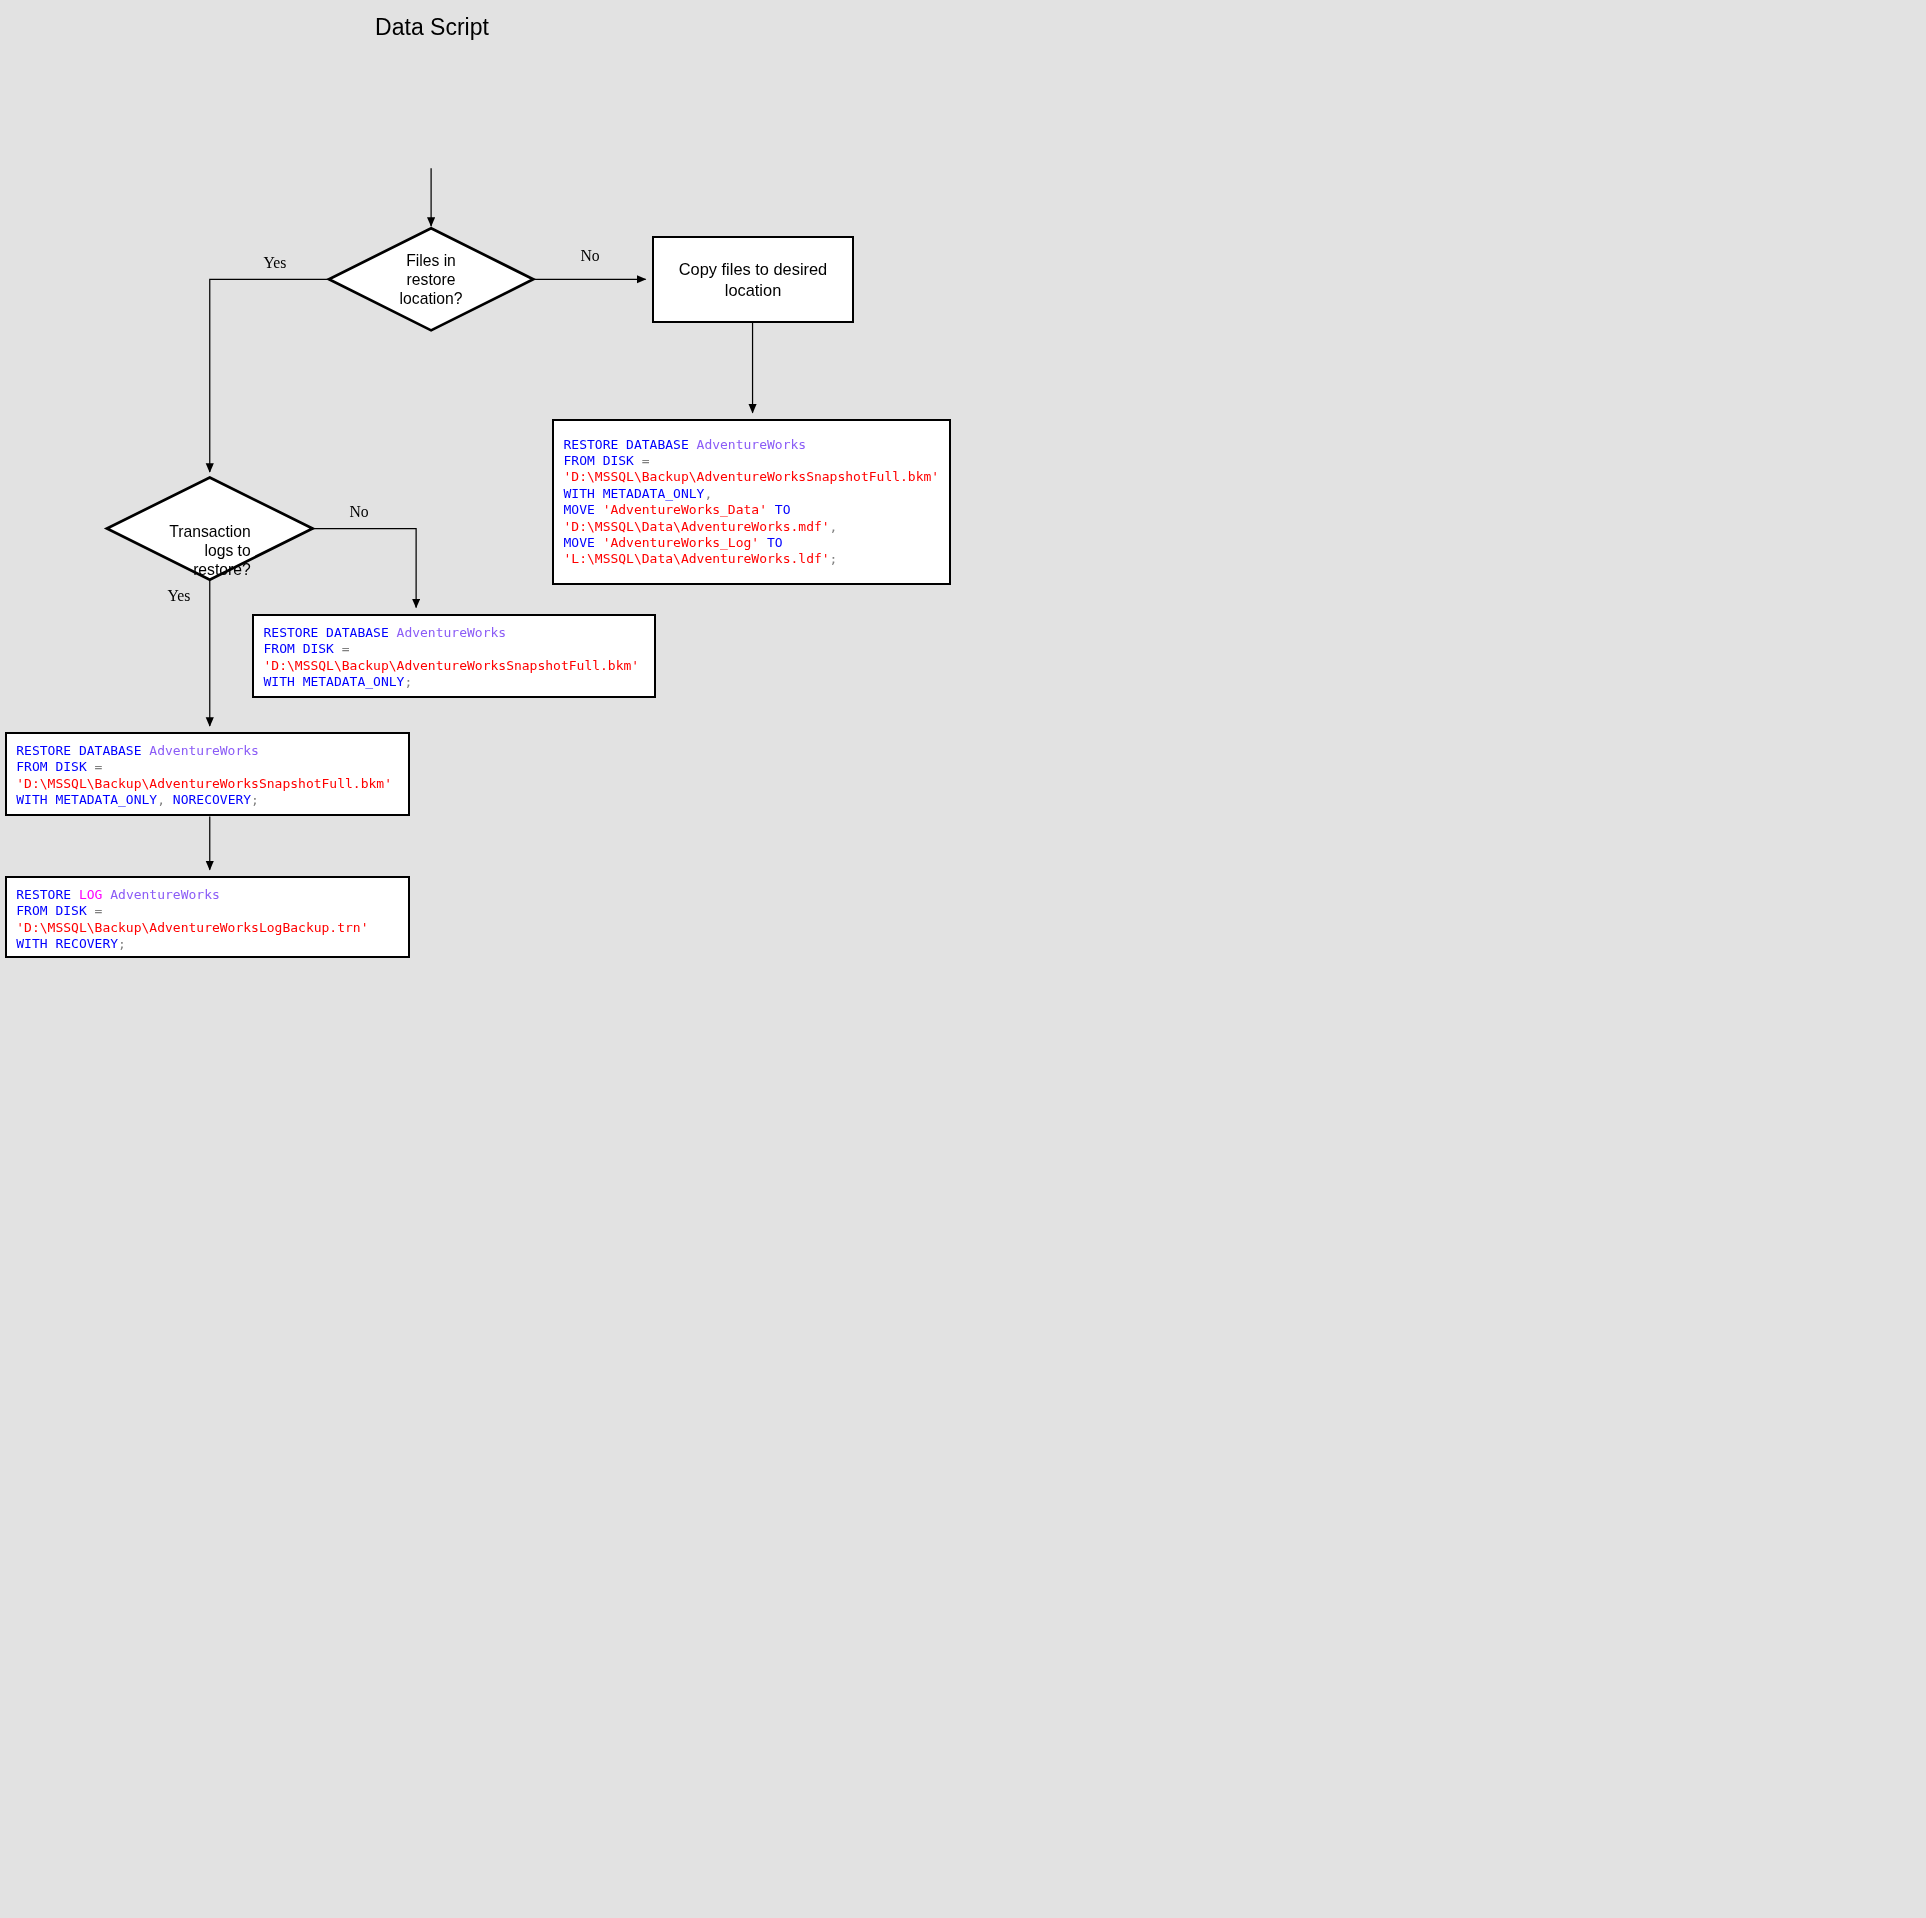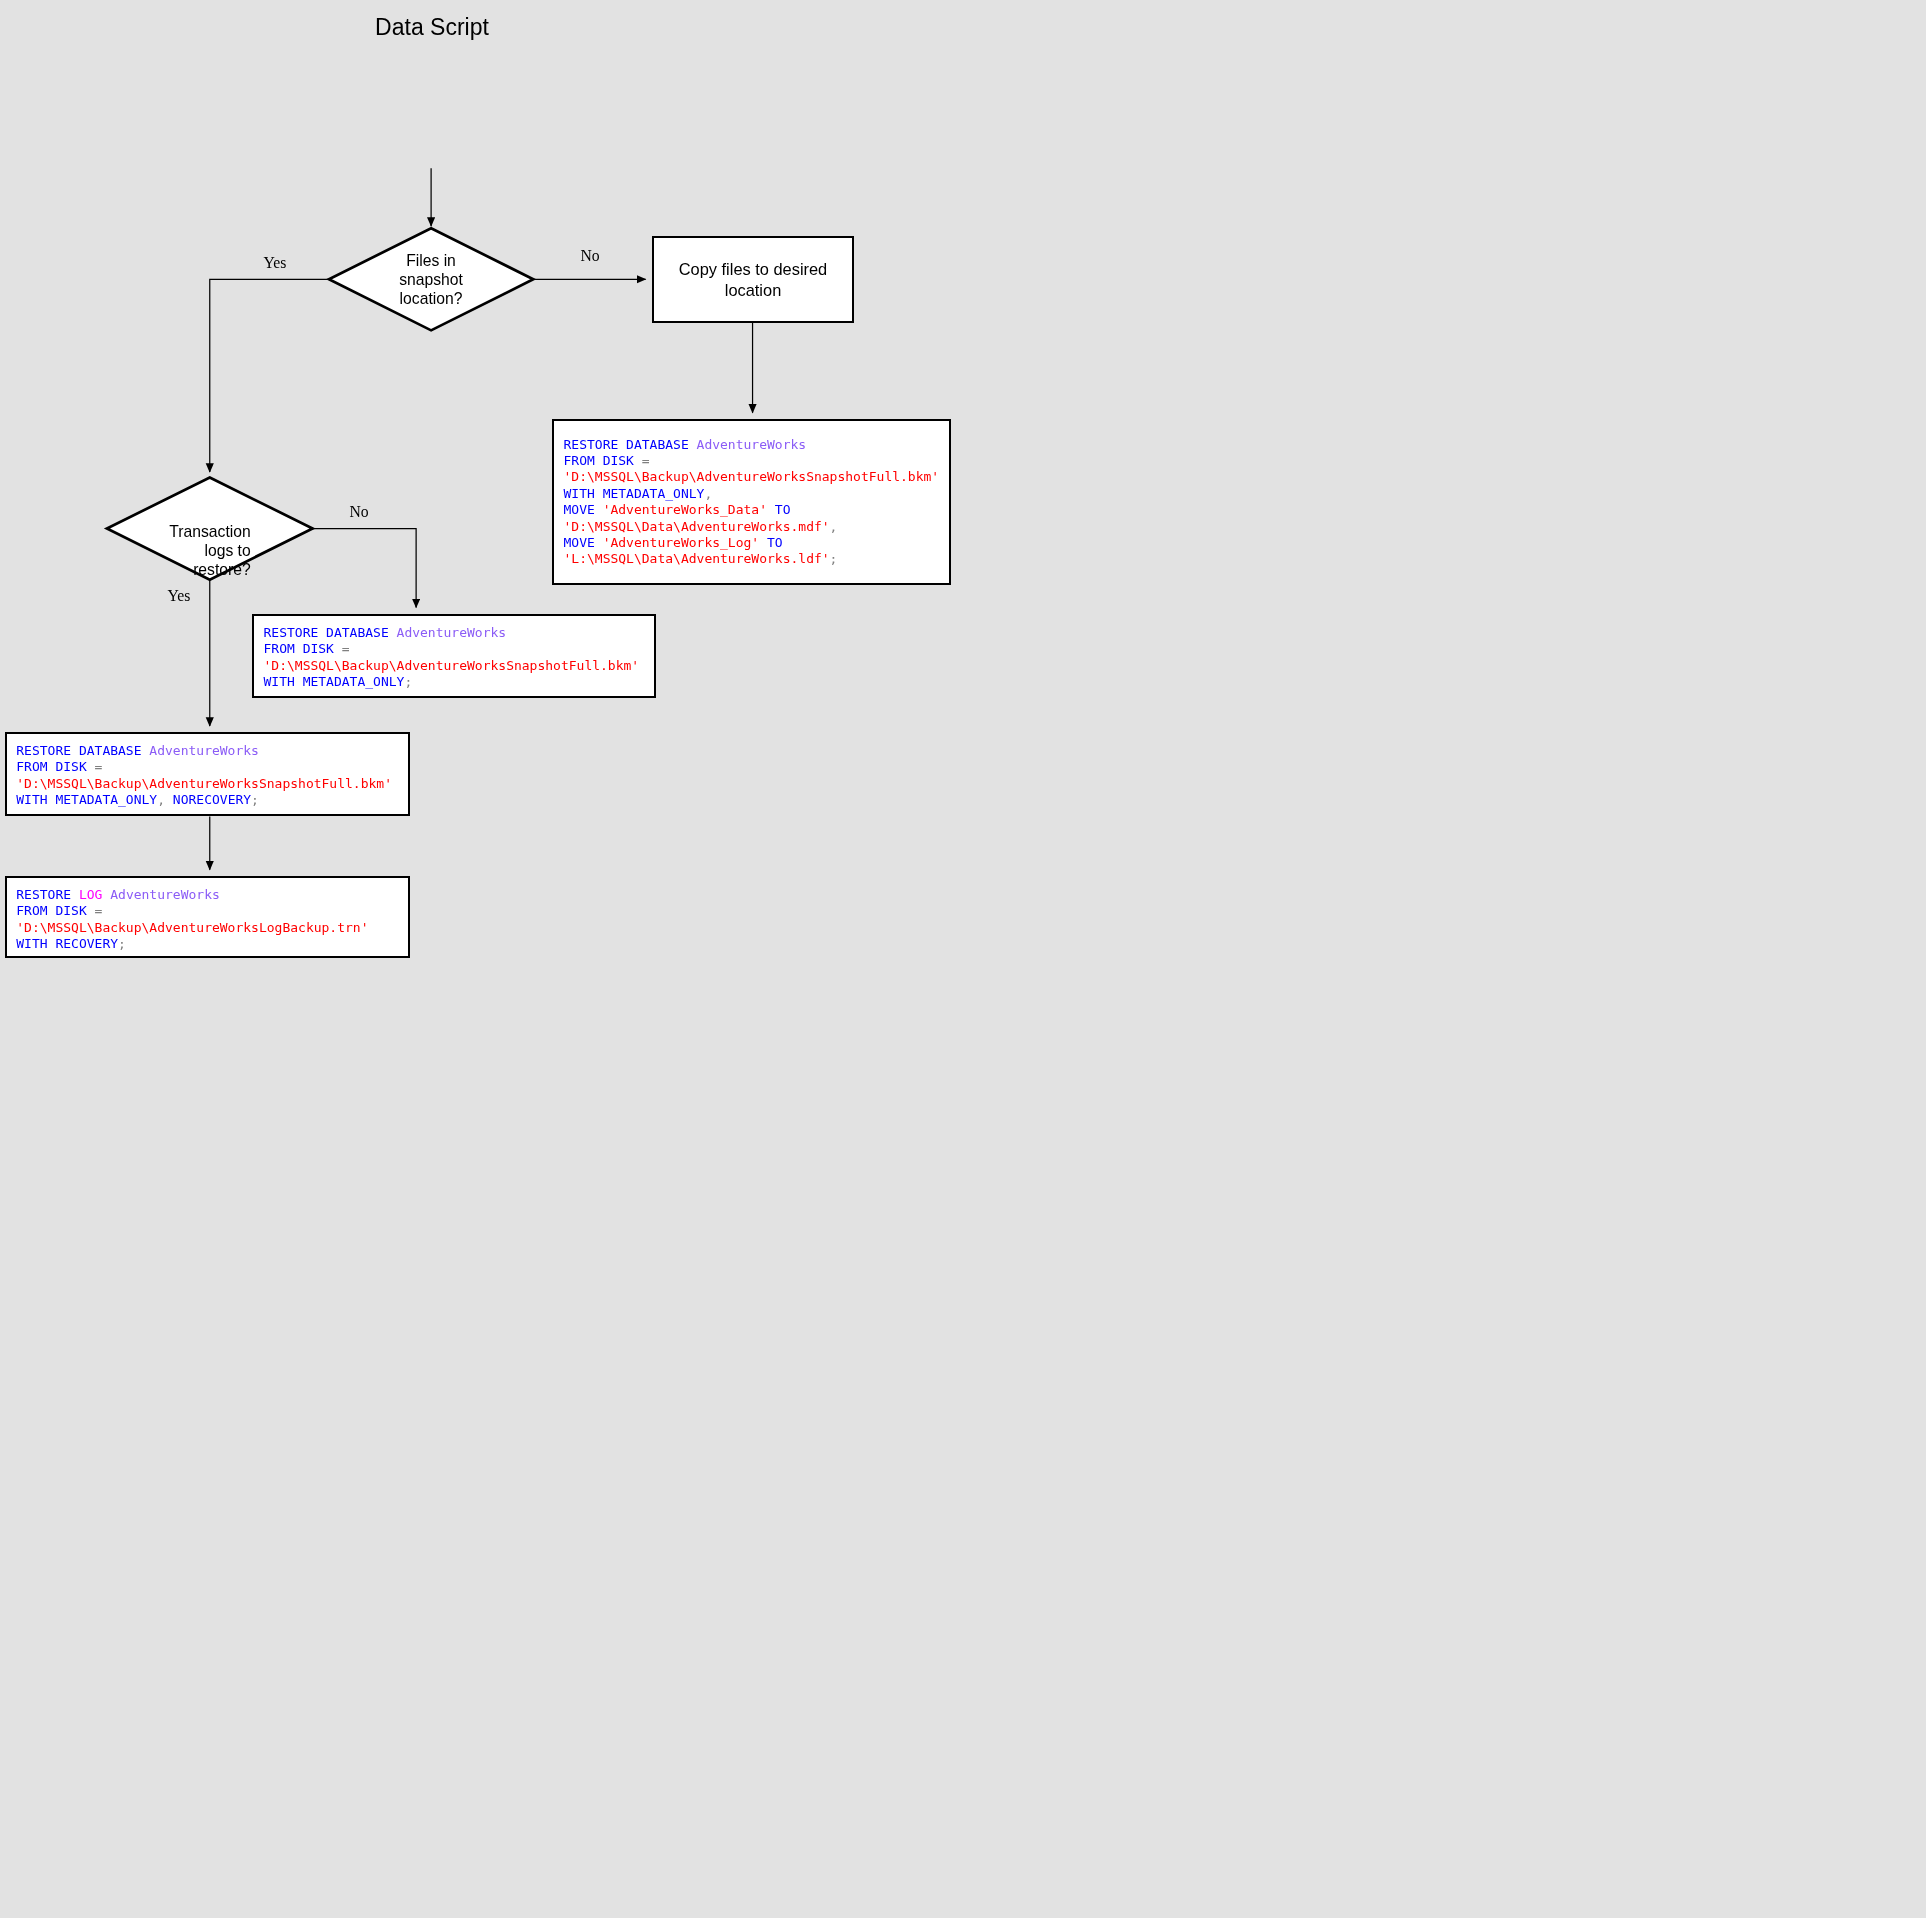--- a/index.html
+++ b/index.html
@@ -66,21 +66,21 @@
   </svg>
 
   <div class="diagram-title">Data Script</div>
 
 
   <div class="node" style="left:652px;top:236px;width:202px;height:87px;">
     <span class="node-label">Copy files to desired location</span>
   </div>
 
   <div class="diamond-label" style="left:431px;top:279px;">Files in
-snapshot
+restore
 location?</div>
   <div class="diamond-label" style="left:210px;top:550px;text-align:right;">Transaction
 logs to
 restore?</div>
 
   <div class="edge-label" style="left:275px;top:263px;">Yes</div>
   <div class="edge-label" style="left:590px;top:256px;">No</div>
   <div class="edge-label" style="left:359px;top:512px;">No</div>
   <div class="edge-label" style="left:179px;top:596px;">Yes</div>
 

